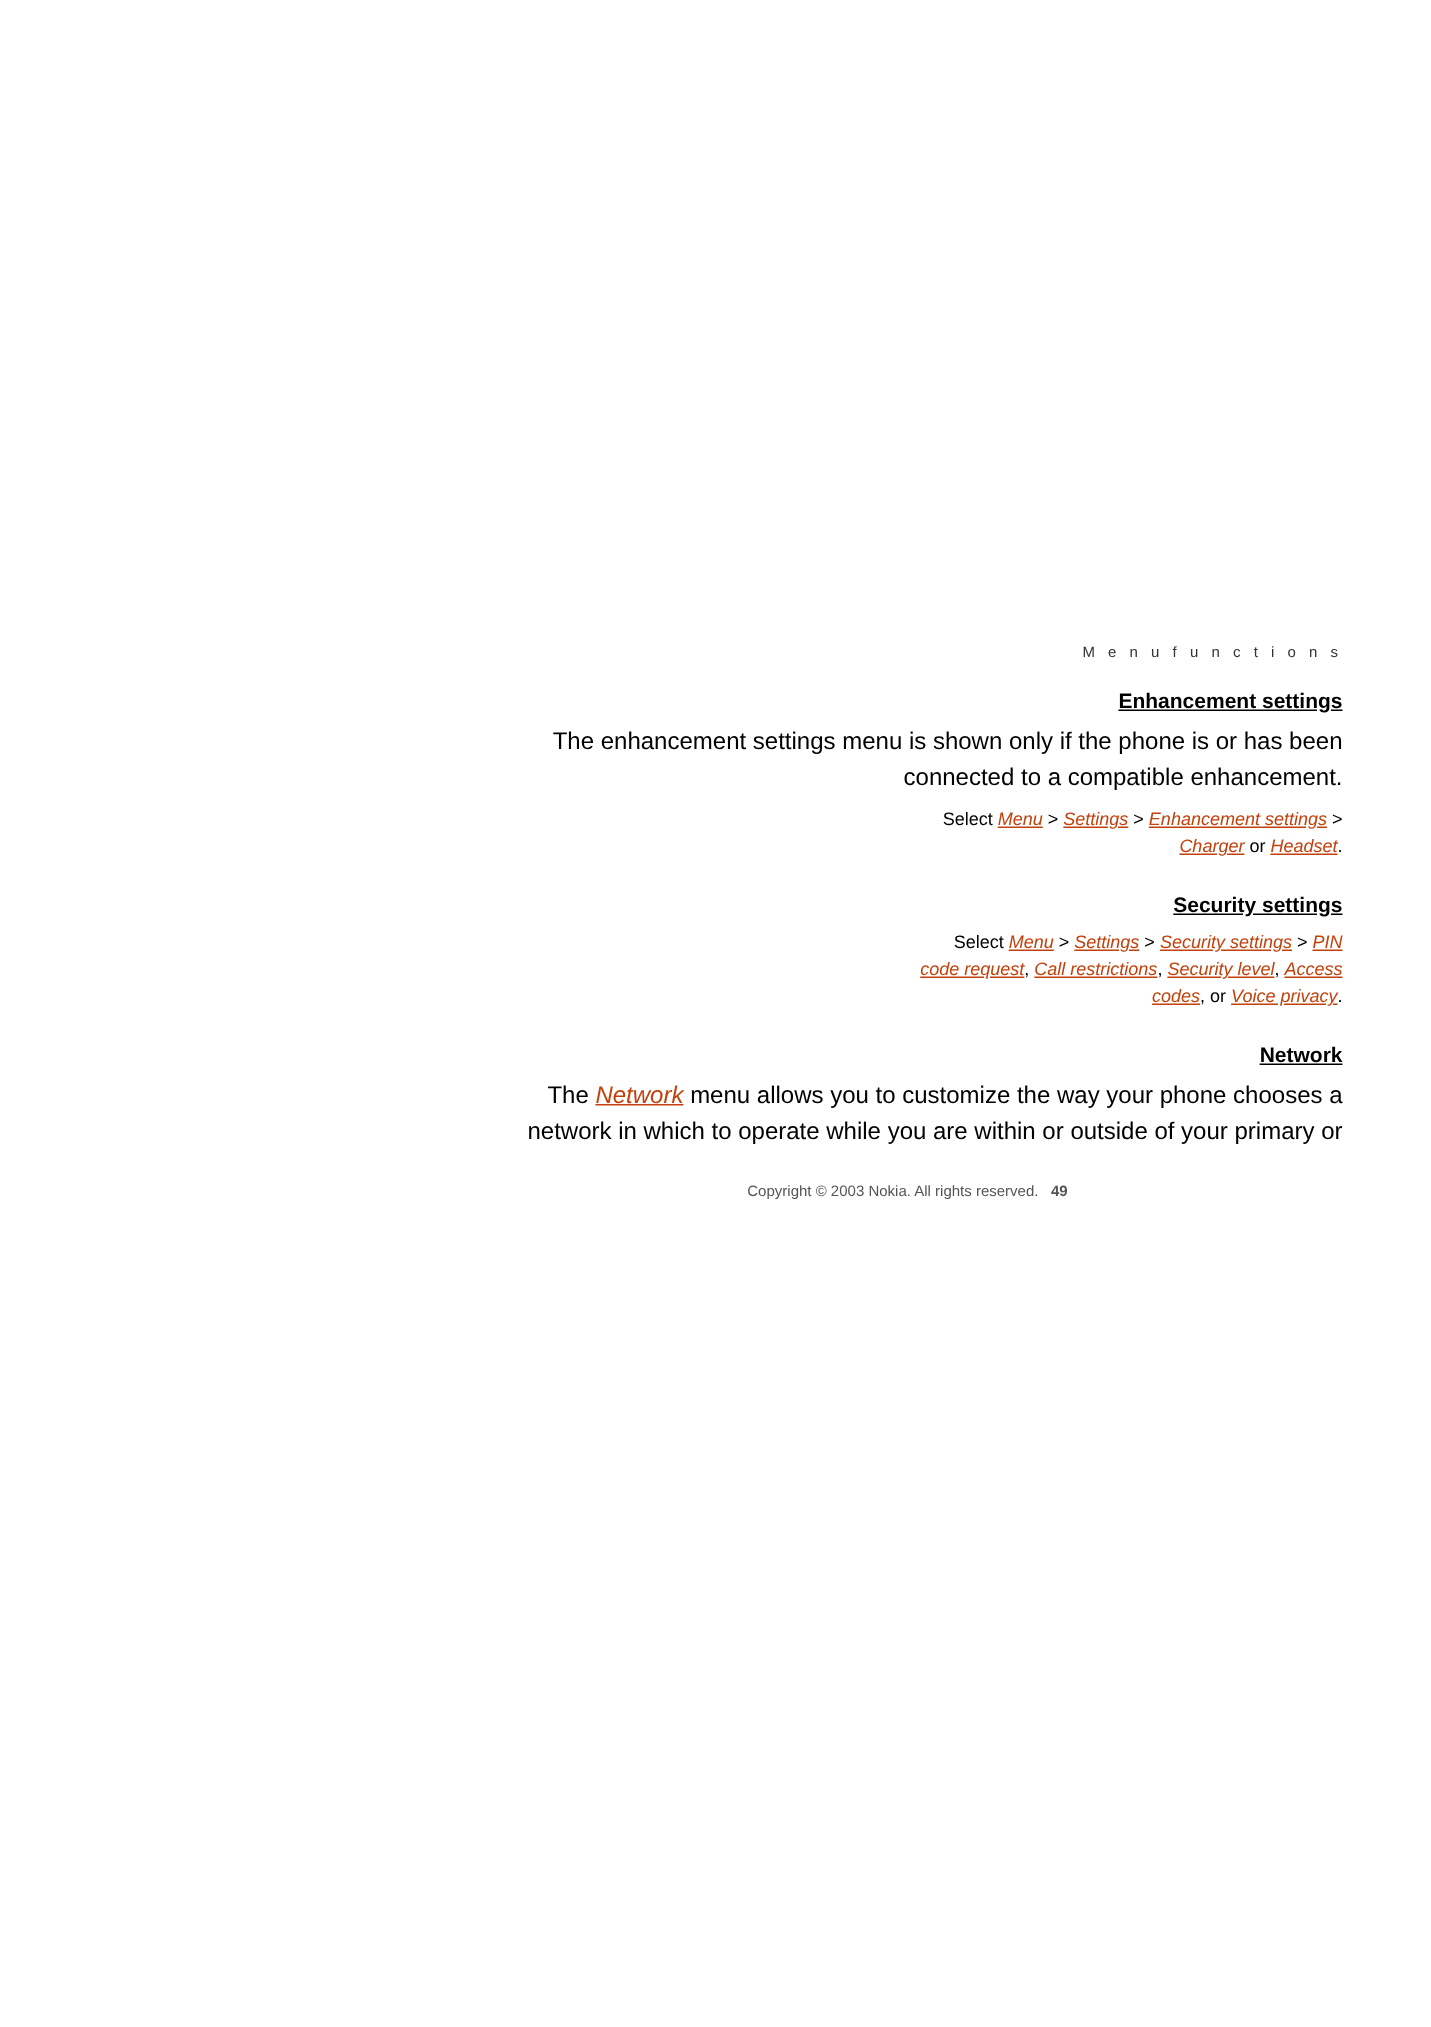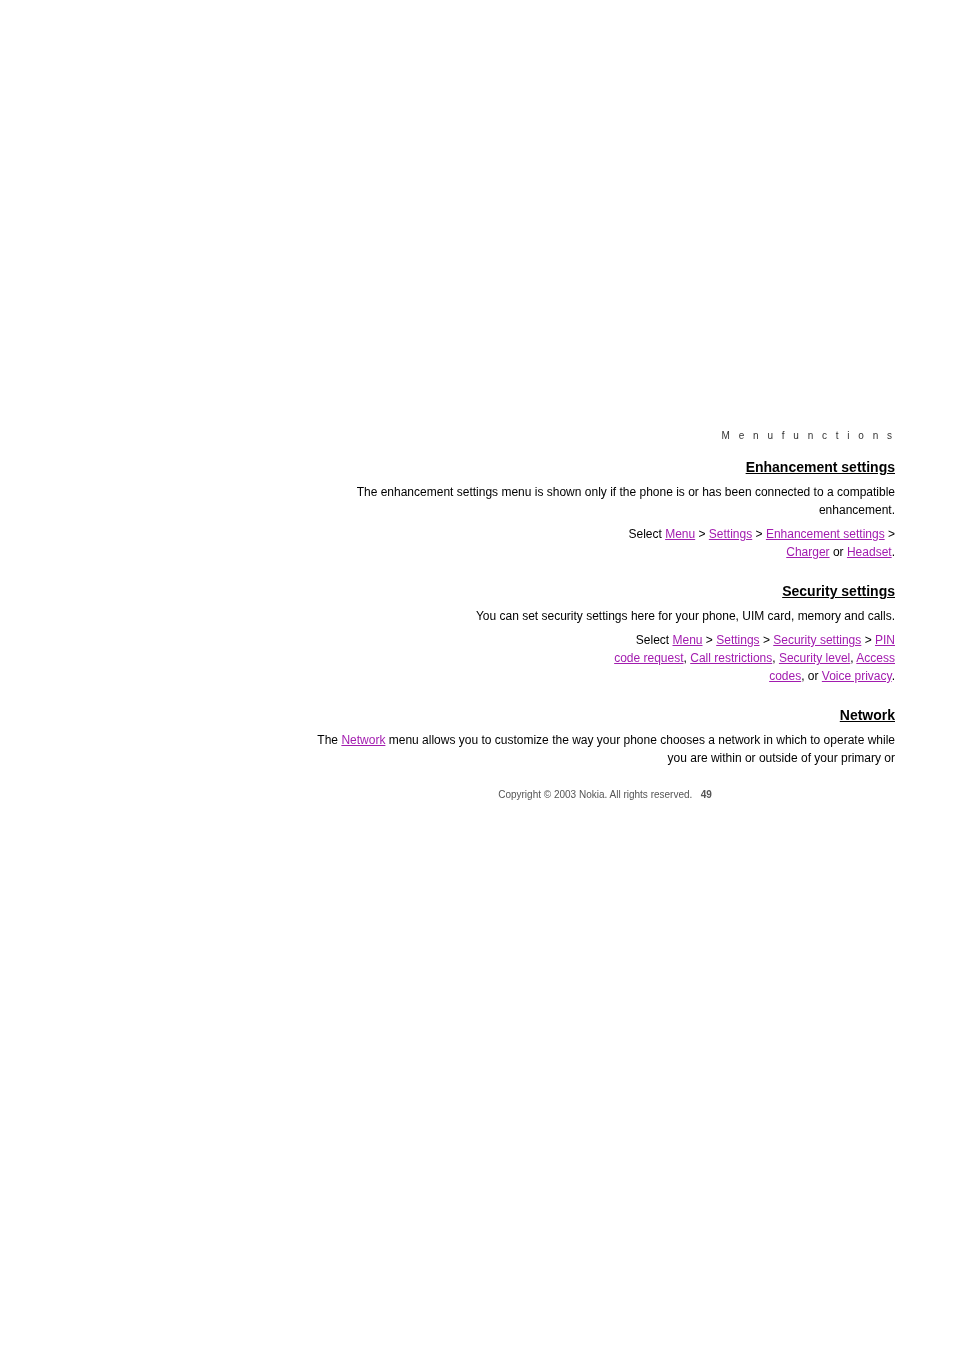--- a/index.html
+++ b/index.html
@@ -49,35 +49,36 @@
       font-family: Arial, Helvetica, sans-serif;
       font-size: 14px;
       font-weight: bold;
       text-decoration: underline;
       color: #000000;
       margin-bottom: 8px;
     }
 
     .section-body {
       font-family: Arial, Helvetica, sans-serif;
-      font-size: 12px;
+      font-size: 16px;
       line-height: 1.5;
       color: #000000;
       margin-bottom: 6px;
     }
 
     .section-select {
       font-family: Arial, Helvetica, sans-serif;
       font-size: 12px;
       line-height: 1.5;
       color: #000000;
     }
 
     .link-text {
-      color: #a21caf;
+      color: #c2410c;
+      font-style: italic;
       text-decoration: underline;
     }
 
     .page-footer {
       text-align: center;
       font-family: Arial, Helvetica, sans-serif;
       font-size: 10px;
       color: #555555;
       margin-top: 10px;
     }
@@ -105,23 +106,20 @@
       </div>
       <div class="section-select">
         <span>Select </span><span class="link-text">Menu</span> &gt; <span class="link-text">Settings</span> &gt; <span class="link-text">Enhancement settings</span> &gt;<br><span class="link-text">Charger</span> or <span class="link-text">Headset</span>.
       </div>
     </div>
 
     <div class="section">
       <div class="section-title">
         <span>Security settings</span>
       </div>
-      <div class="section-body">
-        <span>You can set security settings here for your phone, UIM card, memory and calls.</span>
-      </div>
       <div class="section-select">
         <span>Select </span><span class="link-text">Menu</span> &gt; <span class="link-text">Settings</span> &gt; <span class="link-text">Security settings</span> &gt; <span class="link-text">PIN<br>code request</span>, <span class="link-text">Call restrictions</span>, <span class="link-text">Security level</span>, <span class="link-text">Access<br>codes</span>, or <span class="link-text">Voice privacy</span>.
       </div>
     </div>
 
     <div class="section">
       <div class="section-title">
         <span>Network</span>
       </div>
       <div class="section-body">

